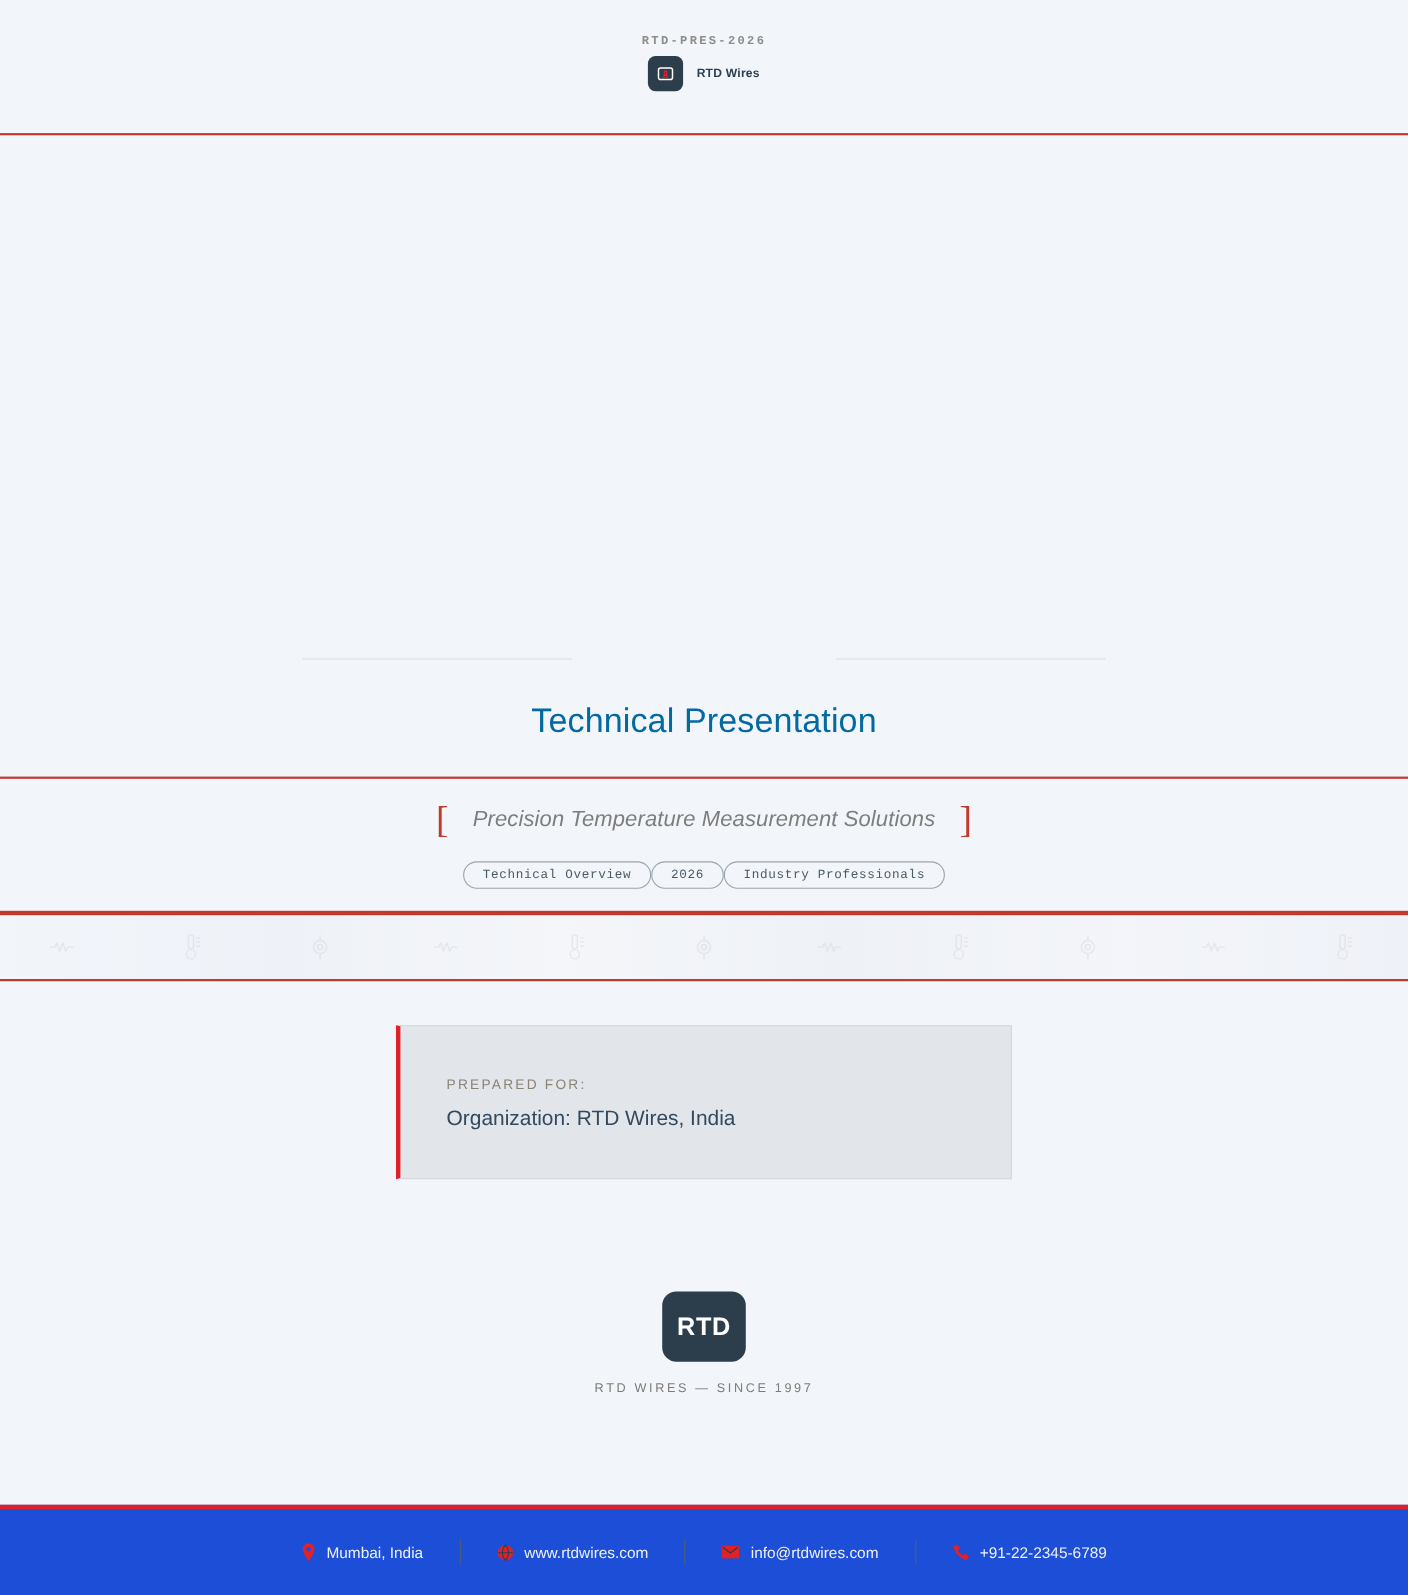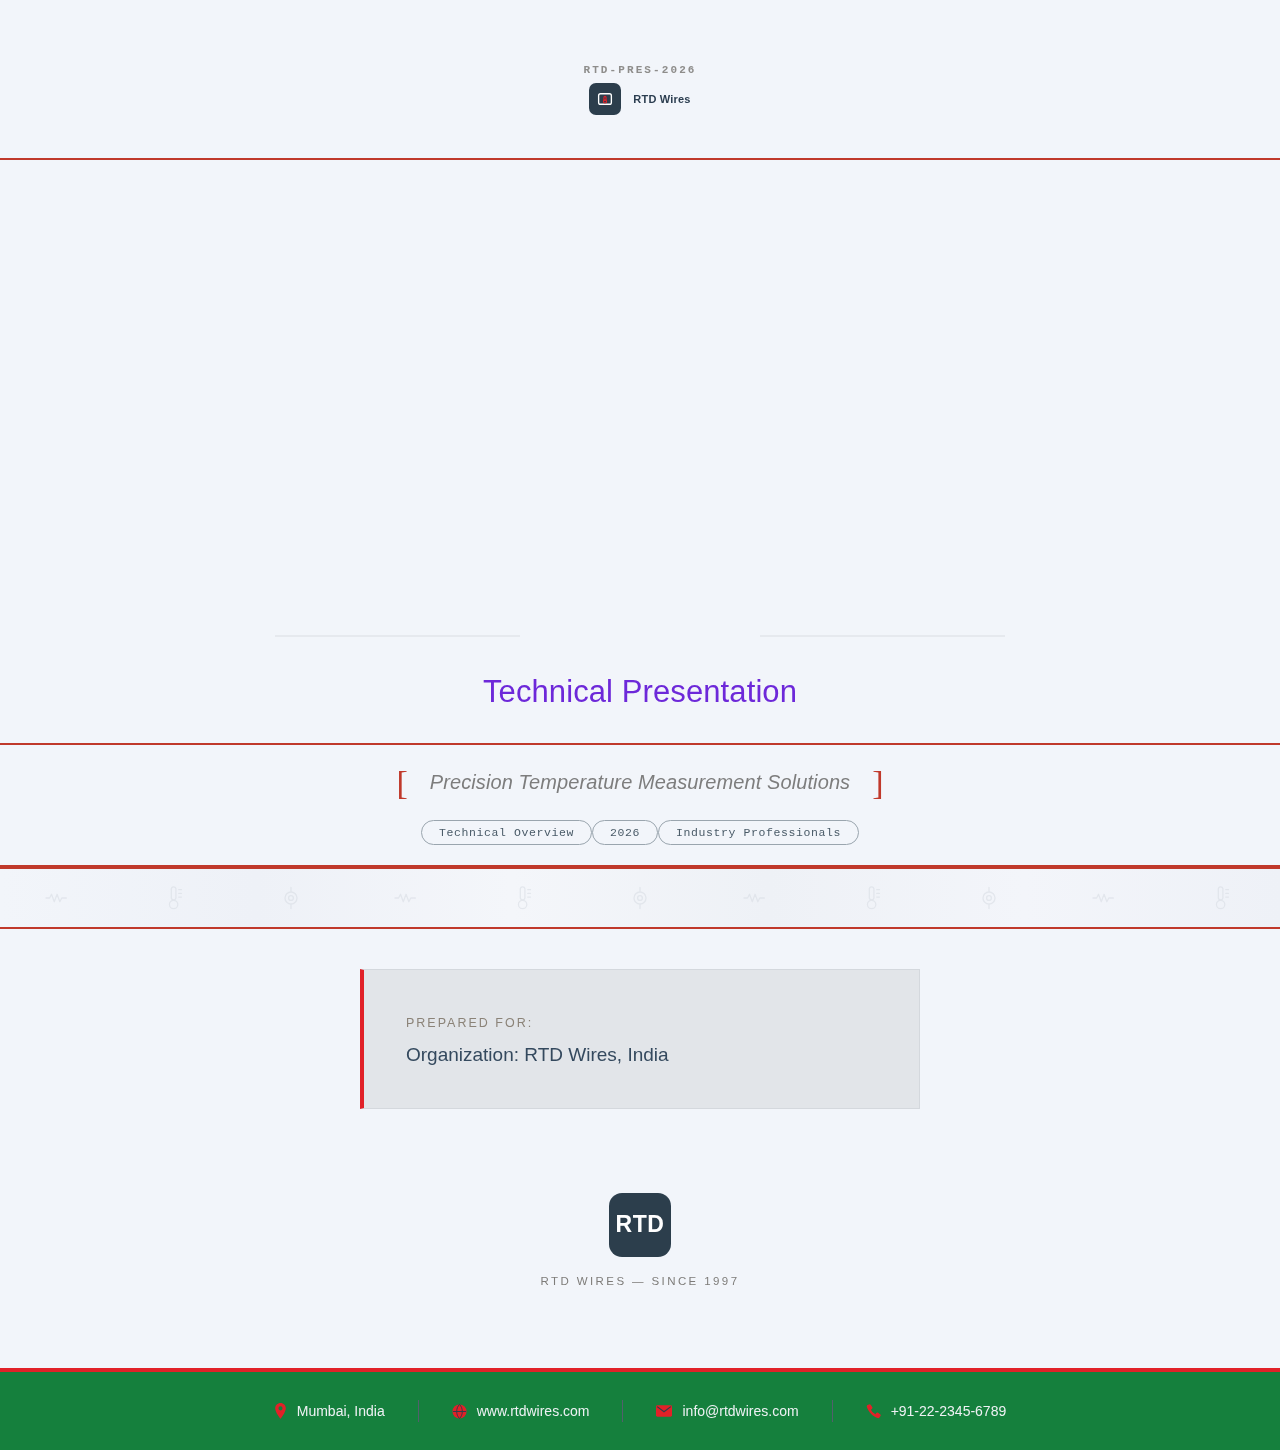--- a/index.html
+++ b/index.html
@@ -16,27 +16,27 @@
     width: 1280px;
     height: 1450px;
     position: relative;
     display: flex;
     flex-direction: column;
     background: #f2f5fa;
   }
 
   
   .doc-header {
-    height: 160px;
+    height: 123px;
     border-bottom: 2px solid #c0392b;
     display: flex;
     flex-direction: column;
     align-items: center;
     justify-content: flex-start;
-    padding-top: 64px;
+    padding-top: 32px;
     flex: none;
   }
   .doc-code {
     font-size: 11px;
     letter-spacing: 2.1px;
     color: #8e8d8b;
     font-family: "Liberation Mono", monospace;
     font-weight: bold;
     margin-bottom: 7px;
   }
@@ -88,21 +88,21 @@
     flex: none;
     height: 105px;
     border-bottom: 2px solid #c0392b;
     display: flex;
     align-items: center;
     justify-content: center;
   }
   .main-title {
     font-size: 31px;
     font-weight: normal;
-    color: #6d28d9;
+    color: #0369a1;
     letter-spacing: 0.1px;
     text-align: center;
   }
 
   
   .sub-band {
     flex: none;
     height: 122px;
     border-bottom: 2px solid #c0392b;
     display: flex;
@@ -204,21 +204,21 @@
   .logo-zone {
     flex: 1 1 auto;
     display: flex;
     flex-direction: column;
     align-items: center;
     justify-content: center;
     gap: 18px;
     padding-bottom: 8px;
   }
   .logo-tile {
-    width: 62px;
+    width: 76px;
     height: 64px;
     border-radius: 13px;
     background: #2c3e4c;
     display: flex;
     align-items: center;
     justify-content: center;
   }
   .logo-tile span {
     color: #ffffff;
     font-size: 23px;
@@ -228,21 +228,21 @@
   .logo-caption {
     font-size: 11.5px;
     letter-spacing: 2.4px;
     color: #7e7c79;
   }
 
   
   .doc-footer {
     flex: none;
     height: 82px;
-    background: #15803d;
+    background: #1d4ed8;
     border-top: 4px solid #e12128;
     display: flex;
     align-items: center;
     justify-content: center;
   }
   .footer-items {
     display: flex;
     align-items: center;
   }
   .footer-item {

